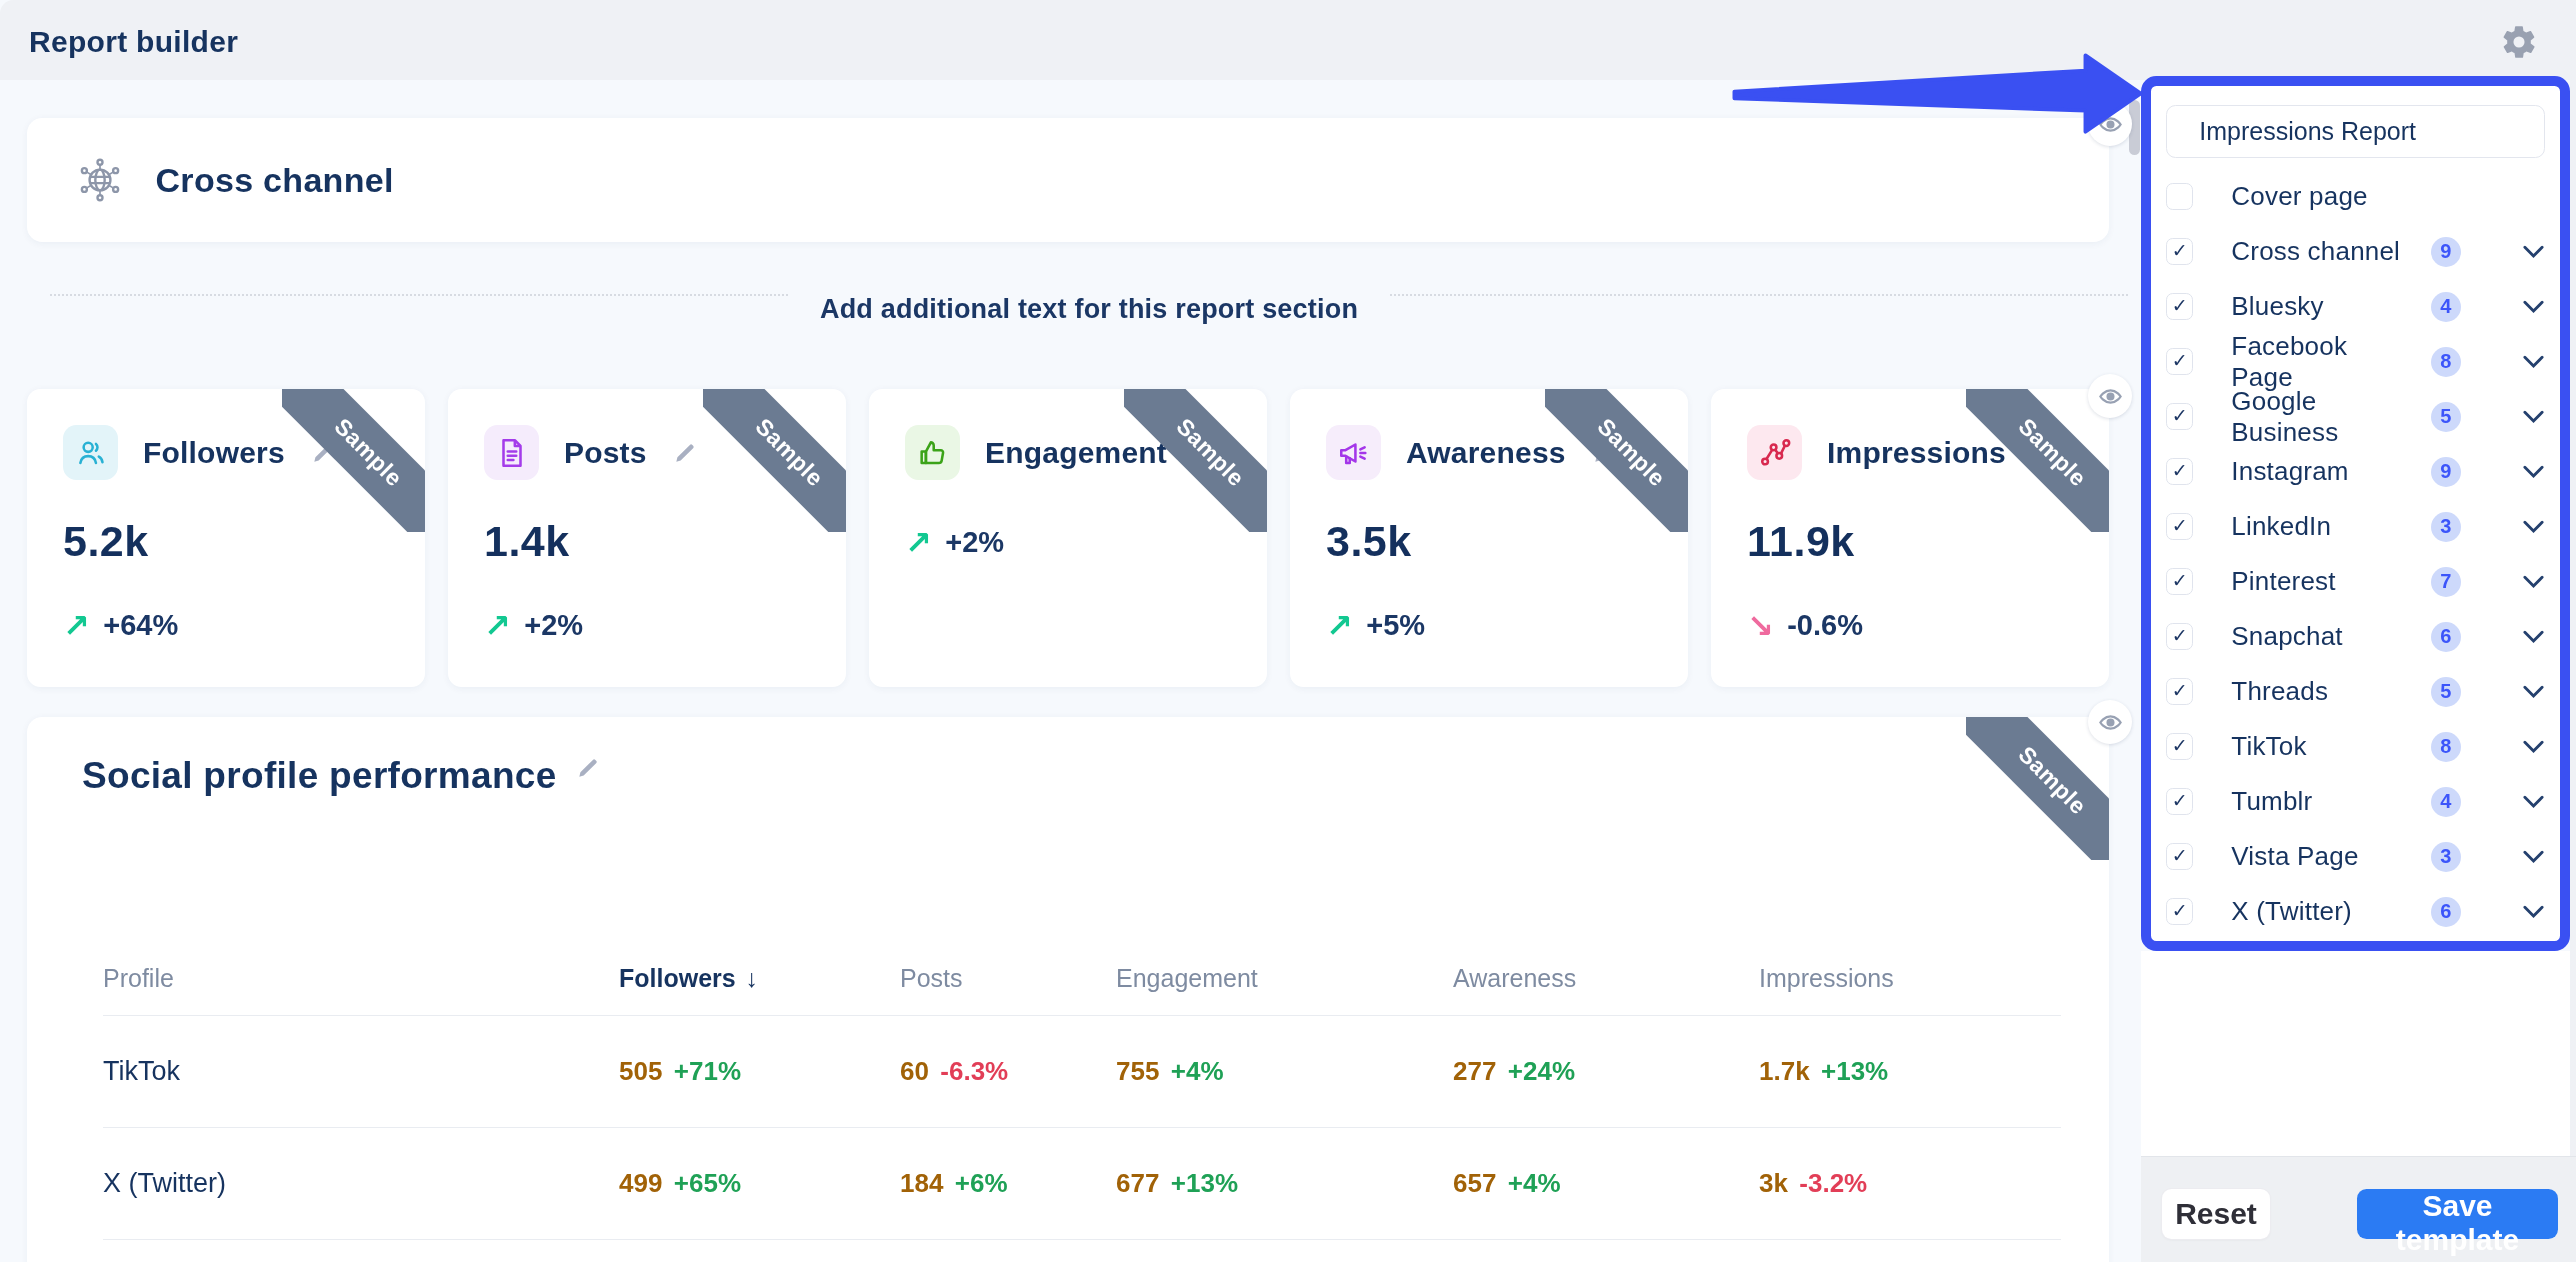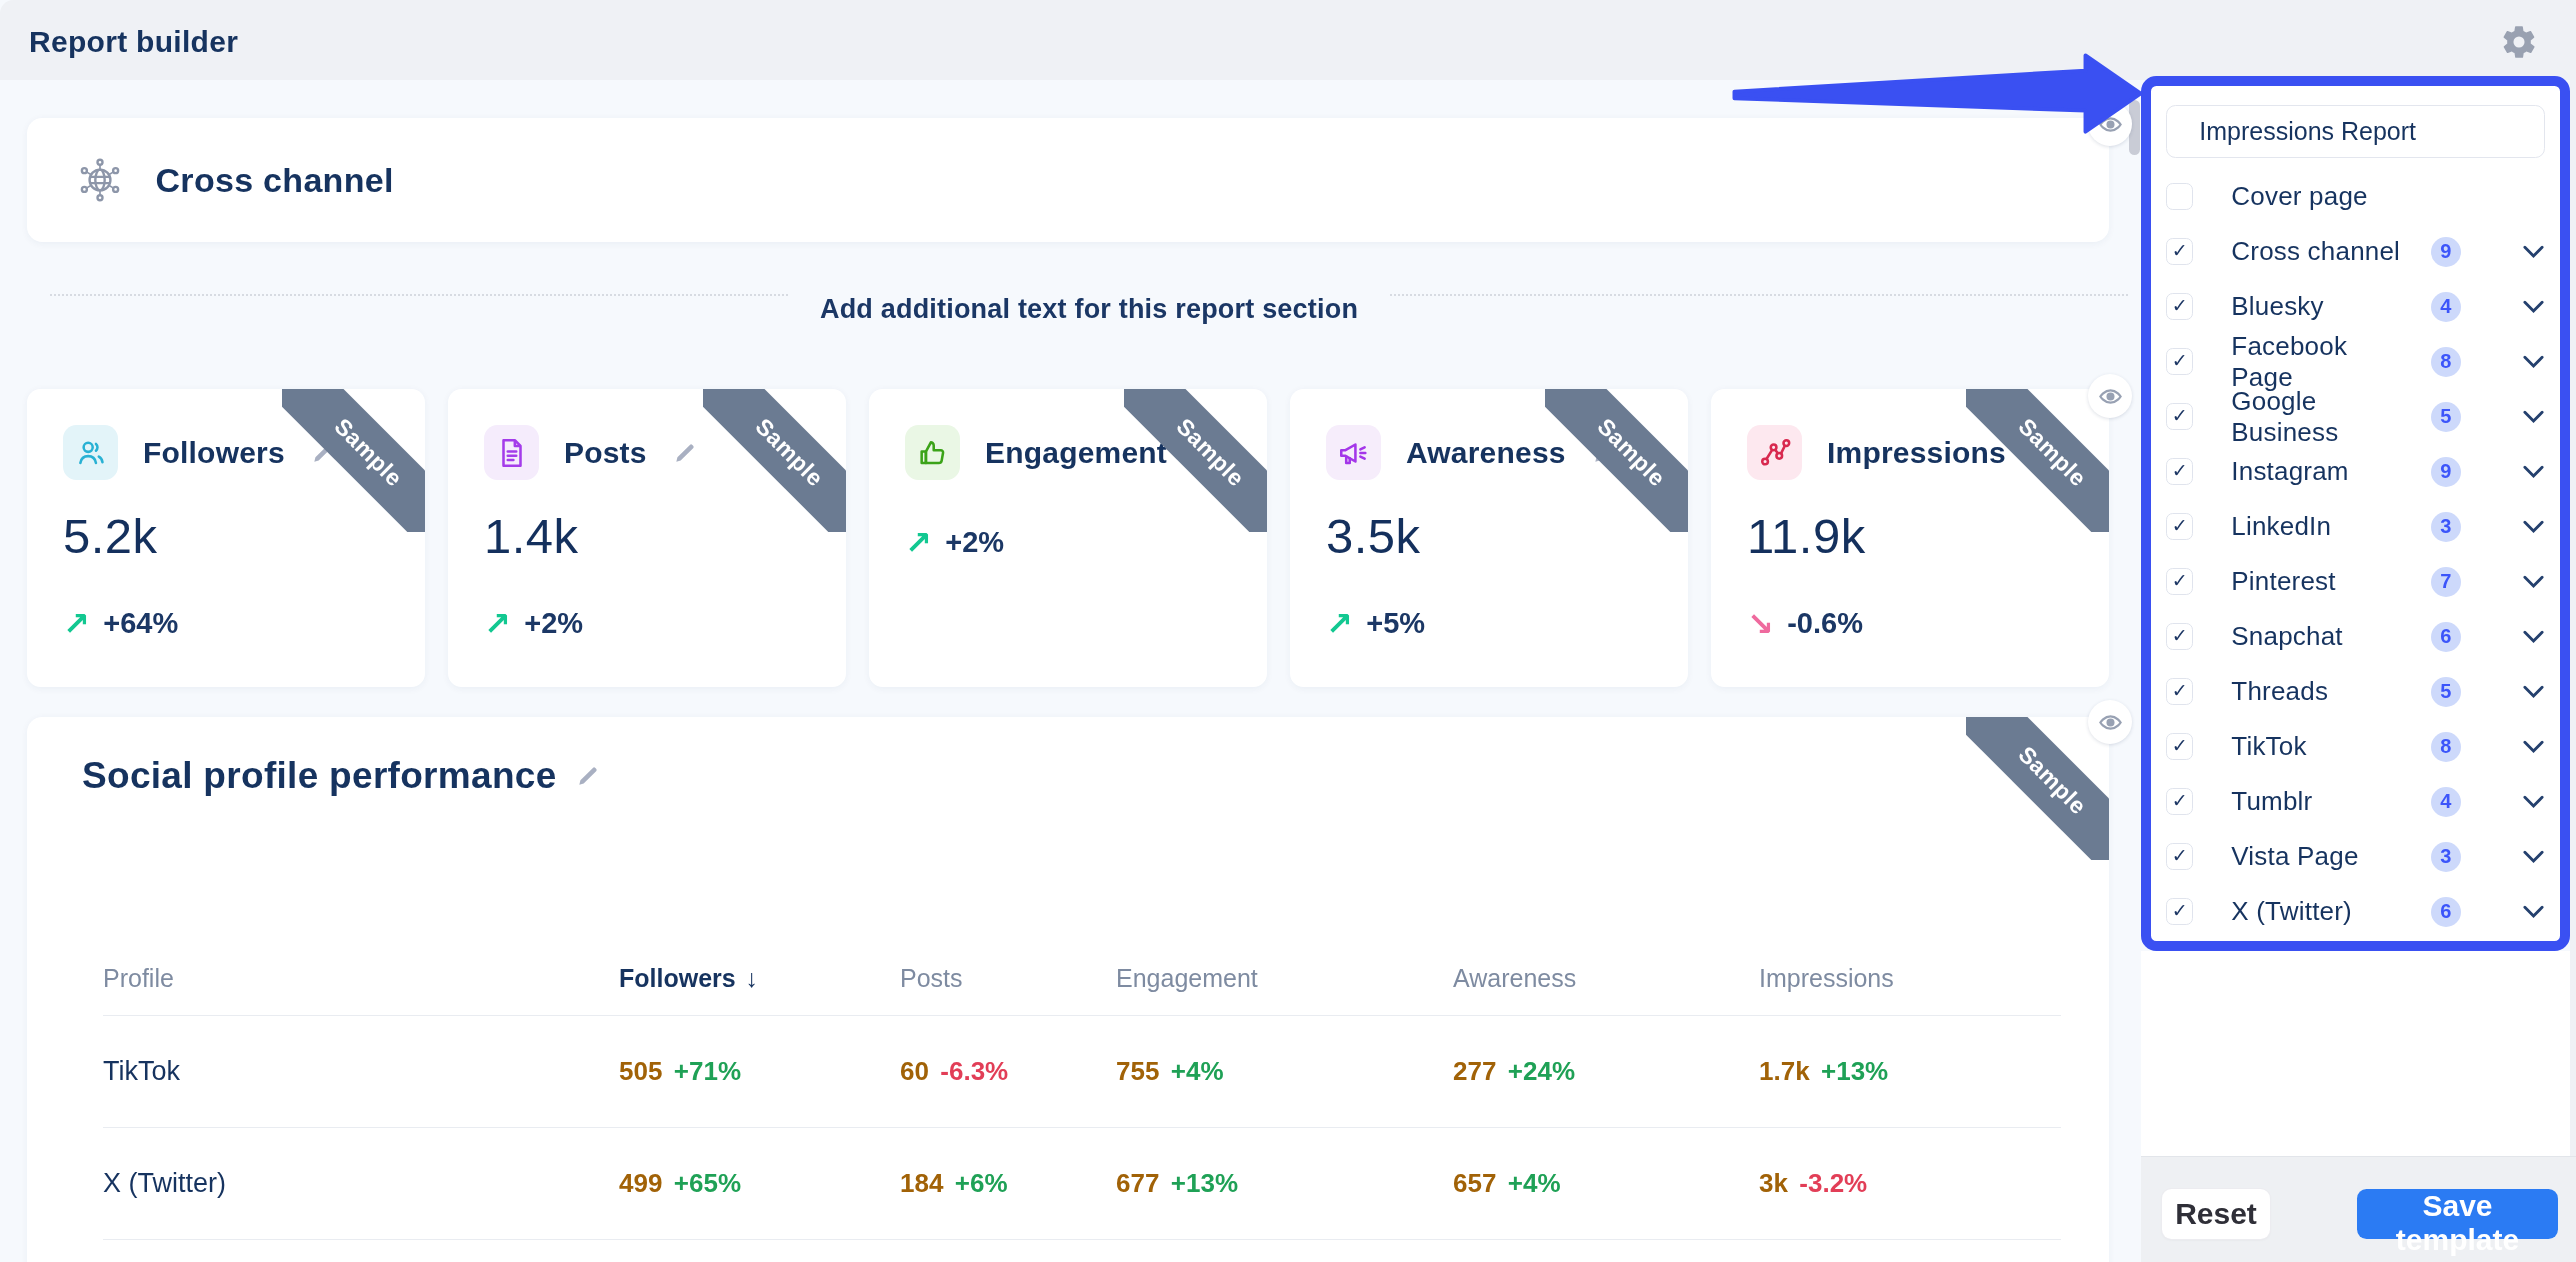--- a/index.html
+++ b/index.html
@@ -30,32 +30,32 @@
   .addtext { margin:0 32px; font-size:27px; font-weight:600; color:#1b3765; letter-spacing:0.2px; }
 
   
   .cards-row { position:absolute; left:27px; top:389px; width:2082px; height:298px; display:flex; gap:23px; }
   .mcard { position:relative; flex:1; background:#fff; border-radius:13.4px; box-shadow:0 1.9px 7.6px rgba(25,50,90,.05); padding:36px 0 0 36px; overflow:hidden; }
   .mhead { display:flex; align-items:center; gap:25px; }
   .micon { width:55px; height:55px; border-radius:13.4px; display:flex; align-items:center; justify-content:center; }
   .micon svg { width:34px; height:34px; }
   .mlabel { font-size:30px; font-weight:600; color:#16335f; letter-spacing:0.2px; }
   .pencil { width:26px; height:26px; cursor:pointer; flex:none; }
-  .mvalue { margin-top:32px; font-size:49px; font-weight:400; color:#14305d; line-height:1; letter-spacing:0.5px; }
+  .mvalue { margin-top:40px; font-size:43px; font-weight:700; color:#14305d; line-height:1; letter-spacing:0.5px; }
   .mtrend { margin-top:46px; display:flex; align-items:center; gap:13.4px; }
   .trend-arrow { font-size:32px; font-weight:700; line-height:1; }
   .trend-pct { font-size:29px; font-weight:700; color:#1b3765; }
 
   
   .ribbon { position:absolute; top:0; right:0; width:143px; height:143px; overflow:hidden; border-radius:0 13.4px 0 0; pointer-events:none; }
   .ribbon span { position:absolute; display:block; width:248px; padding:14.3px 0; background:#6b7b92; color:#fff; text-align:center; transform:rotate(45deg); right:-67px; top:36px; font-size:23px; font-weight:600; letter-spacing:0.5px; }
 
   
   .social-card { left:27px; top:717px; width:2082px; height:592px; padding:38px 48px 0 55px; overflow:hidden; }
-  .social-title-row { display:flex; align-items:center; gap:18px; }
+  .social-title-row { display:flex; gap:18px; }
   .social-title { font-size:37px; font-weight:700; color:#16335f; letter-spacing:0.3px; }
   .social-sub-row { margin-top:34px; display:flex; align-items:center; gap:25px; }
   .social-sub { font-size:27px; font-weight:500; color:#7e8ba1; }
 
   .ptable { position:absolute; left:76px; right:48px; top:225px; }
   .trow { display:grid; grid-template-columns:516px 281px 216px 337px 306px 1fr; align-items:center; }
   .thead-row { height:74px; border-bottom:1.9px solid #e9ecf1; }
   .th { font-size:25px; font-weight:500; color:#7e8ba1; cursor:pointer; }
   .th.sorted { color:#16335f; font-weight:700; }
   .sort-arrow { margin-left:9.5px; font-weight:700; }

